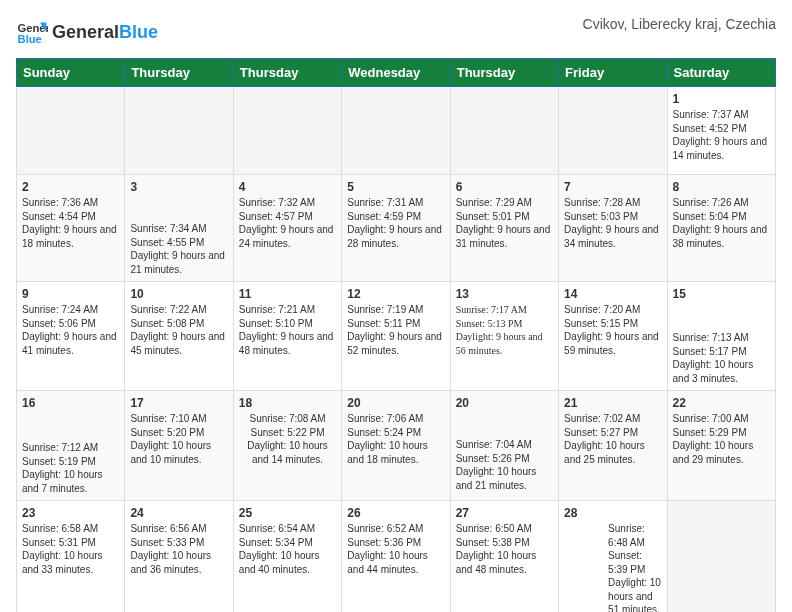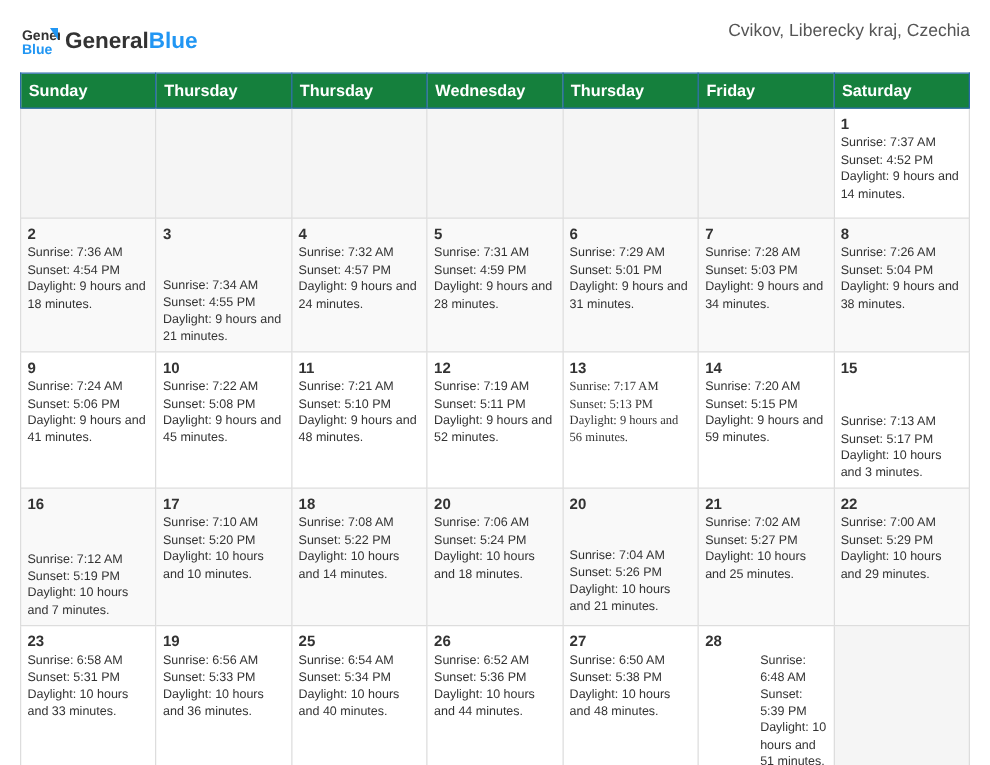--- a/index.html
+++ b/index.html
@@ -225,21 +225,21 @@
 Daylight: 10 hours and 7 minutes.</div>
         </td>
         <td>
           <span class="day-num">17</span>
           <div class="day-info" style="white-space: pre-line;">Sunrise: 7:10 AM
 Sunset: 5:20 PM
 Daylight: 10 hours and 10 minutes.</div>
         </td>
         <td>
           <span class="day-num">18</span>
-          <div class="day-info" style="white-space: pre-line;">Sunrise: 7:08 AM
+          <div class="day-info" style="white-space: pre-line; text-align: center;">Sunrise: 7:08 AM
 Sunset: 5:22 PM
 Daylight: 10 hours and 14 minutes.</div>
         </td>
         <td>
           <span class="day-num">20</span>
           <div class="day-info" style="white-space: pre-line;">Sunrise: 7:06 AM
 Sunset: 5:24 PM
 Daylight: 10 hours and 18 minutes.</div>
         </td>
         <td>
@@ -262,21 +262,21 @@
         </td>
       </tr>
       <tr>
         <td>
           <span class="day-num">23</span>
           <div class="day-info" style="white-space: pre-line;">Sunrise: 6:58 AM
 Sunset: 5:31 PM
 Daylight: 10 hours and 33 minutes.</div>
         </td>
         <td>
-          <span class="day-num">19</span>
+          <span class="day-num">24</span>
           <div class="day-info" style="white-space: pre-line;">Sunrise: 6:56 AM
 Sunset: 5:33 PM
 Daylight: 10 hours and 36 minutes.</div>
         </td>
         <td>
           <span class="day-num">25</span>
           <div class="day-info" style="white-space: pre-line;">Sunrise: 6:54 AM
 Sunset: 5:34 PM
 Daylight: 10 hours and 40 minutes.</div>
         </td>

